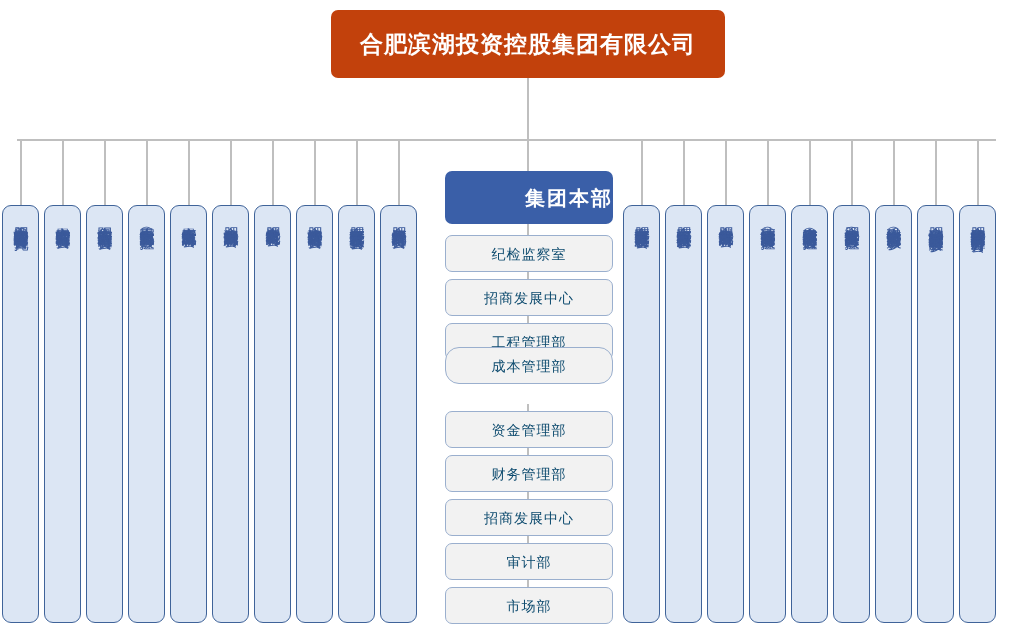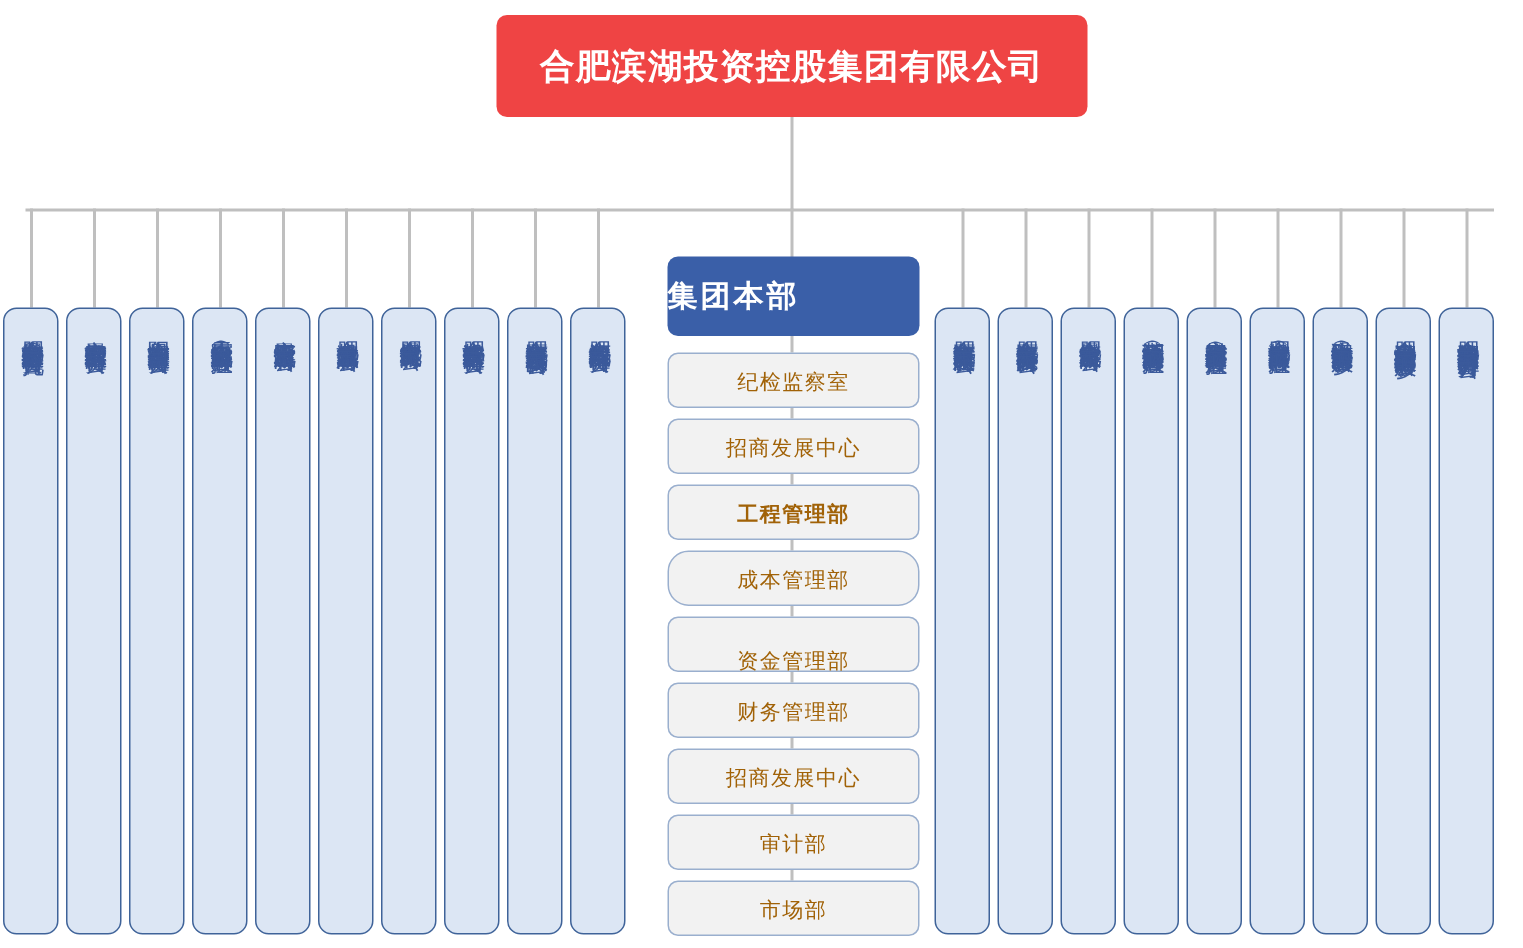--- a/index.html
+++ b/index.html
@@ -22,21 +22,21 @@
     height: 632px;
   }
 
   
   .root-box {
     position: absolute;
     left: 331px;
     top: 10px;
     width: 394px;
     height: 68px;
-    background: #ef4444;
+    background: #c2410c;
     border-radius: 7px;
     display: flex;
     align-items: center;
     justify-content: center;
     box-sizing: border-box;
   }
   .root-box .root-label {
     color: #ffffff;
     font-size: 23px;
     font-weight: bold;
@@ -114,21 +114,21 @@
   .hq-box {
     position: absolute;
     left: 445px;
     top: 171px;
     width: 168px;
     height: 53px;
     background: #3A5FA8;
     border-radius: 7px;
     display: flex;
     align-items: center;
-    justify-content: flex-start;
+    justify-content: flex-end;
     box-sizing: border-box;
   }
   .hq-box .hq-label {
     color: #ffffff;
     font-size: 20px;
     font-weight: bold;
     letter-spacing: 2px;
     line-height: 1;
     white-space: nowrap;
   }
@@ -140,21 +140,21 @@
     background: #F2F2F2;
     border: 1.2px solid #9AAFCE;
     border-radius: 7px;
     box-sizing: border-box;
     display: flex;
     align-items: center;
     justify-content: center;
   }
   .dept-box .dept-label {
     font-size: 14px;
-    color: #a16207;
+    color: #0c4a6e;
     letter-spacing: 1px;
     line-height: 1;
     white-space: nowrap;
   }
 </style>
 </head>
 <body>
 
 <div id="org-chart">
 
@@ -226,29 +226,29 @@
   <div id="dept-list">
       <div class="conn-dept" style="top: 224px; height: 11px;"></div>
       <div class="dept-box" style="top: 235px;">
         <span class="dept-label">纪检监察室</span>
       </div>
       <div class="conn-dept" style="top: 272px;"></div>
       <div class="dept-box" style="top: 279px;">
         <span class="dept-label">招商发展中心</span>
       </div>
       <div class="conn-dept" style="top: 316px;"></div>
-      <div class="dept-box" style="top: 323px; font-weight: bold;">
+      <div class="dept-box" style="top: 323px;">
         <span class="dept-label">工程管理部</span>
       </div>
       <div class="conn-dept" style="top: 360px;"></div>
-      <div class="dept-box" style="top: 367px; border-radius: 14px;">
+      <div class="dept-box" style="top: 347px; border-radius: 14px;">
         <span class="dept-label">成本管理部</span>
       </div>
       <div class="conn-dept" style="top: 404px;"></div>
-      <div class="dept-box" style="top: 411px; align-items: flex-end;">
+      <div class="dept-box" style="top: 411px;">
         <span class="dept-label">资金管理部</span>
       </div>
       <div class="conn-dept" style="top: 448px;"></div>
       <div class="dept-box" style="top: 455px;">
         <span class="dept-label">财务管理部</span>
       </div>
       <div class="conn-dept" style="top: 492px;"></div>
       <div class="dept-box" style="top: 499px;">
         <span class="dept-label">招商发展中心</span>
       </div>

